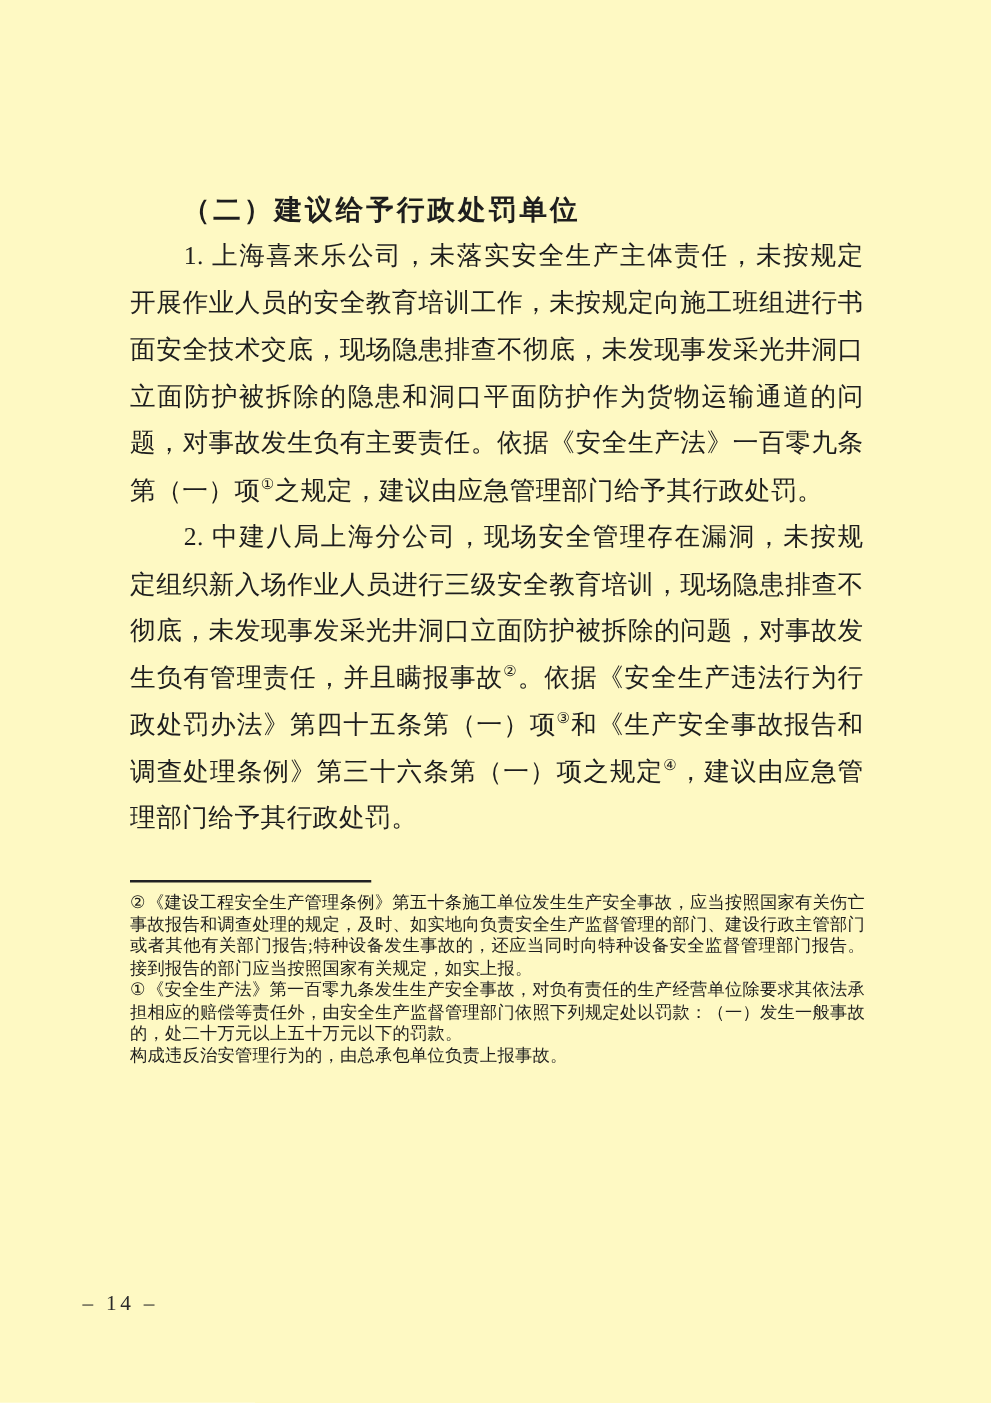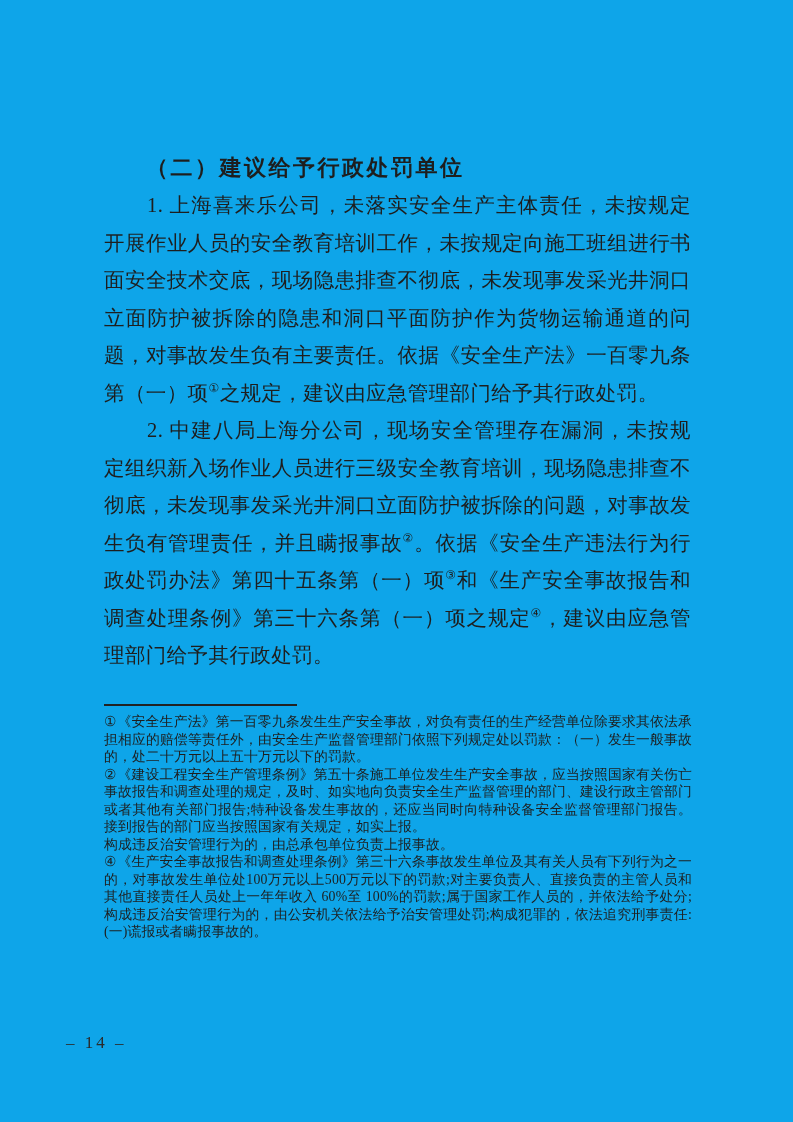--- a/index.html
+++ b/index.html
@@ -8,21 +8,21 @@
     height: 1122px;
     background: #ffffff;
     position: relative;
     font-family: "Liberation Serif", "DejaVu Serif", serif;
     color: #1e1e1e;
     overflow: hidden;
   }
   .page {
     position: absolute;
     inset: 0;
-    background: #0ea5e9;
+    background: #fef9c3;
   }
   .content {
     position: absolute;
     left: 104px;
     top: 149px;
     width: 587px;
   }
   .heading {
     font-size: 22px;
     font-weight: 700;
@@ -84,22 +84,21 @@
     <h2 class="heading">（二）建议给予行政处罚单位</h2>
     <div id="paragraphs">
         <p class="body-para">1. 上海喜来乐公司，未落实安全生产主体责任，未按规定开展作业人员的安全教育培训工作，未按规定向施工班组进行书面安全技术交底，现场隐患排查不彻底，未发现事发采光井洞口立面防护被拆除的隐患和洞口平面防护作为货物运输通道的问题，对事故发生负有主要责任。依据《安全生产法》一百零九条第（一）项<sup>①</sup>之规定，建议由应急管理部门给予其行政处罚。</p>
         <p class="body-para">2. 中建八局上海分公司，现场安全管理存在漏洞，未按规定组织新入场作业人员进行三级安全教育培训，现场隐患排查不彻底，未发现事发采光井洞口立面防护被拆除的问题，对事故发生负有管理责任，并且瞒报事故<sup>②</sup>。依据《安全生产违法行为行政处罚办法》第四十五条第（一）项<sup>③</sup>和《生产安全事故报告和调查处理条例》第三十六条第（一）项之规定<sup>④</sup>，建议由应急管理部门给予其行政处罚。</p>
       </div>
   </div>
 
   <div class="footnotes-block">
     <div class="fn-divider"></div>
     <div id="footnotes">
+        <p class="fn-para"><span class="fn-marker">②</span>《建设工程安全生产管理条例》第五十条施工单位发生生产安全事故，应当按照国家有关伤亡事故报告和调查处理的规定，及时、如实地向负责安全生产监督管理的部门、建设行政主管部门或者其他有关部门报告;特种设备发生事故的，还应当同时向特种设备安全监督管理部门报告。接到报告的部门应当按照国家有关规定，如实上报。</p>
         <p class="fn-para"><span class="fn-marker">①</span>《安全生产法》第一百零九条发生生产安全事故，对负有责任的生产经营单位除要求其依法承担相应的赔偿等责任外，由安全生产监督管理部门依照下列规定处以罚款：（一）发生一般事故的，处二十万元以上五十万元以下的罚款。</p>
-        <p class="fn-para"><span class="fn-marker">②</span>《建设工程安全生产管理条例》第五十条施工单位发生生产安全事故，应当按照国家有关伤亡事故报告和调查处理的规定，及时、如实地向负责安全生产监督管理的部门、建设行政主管部门或者其他有关部门报告;特种设备发生事故的，还应当同时向特种设备安全监督管理部门报告。接到报告的部门应当按照国家有关规定，如实上报。</p>
         <p class="fn-para">构成违反治安管理行为的，由总承包单位负责上报事故。</p>
-        <p class="fn-para"><span class="fn-marker">④</span>《生产安全事故报告和调查处理条例》第三十六条事故发生单位及其有关人员有下列行为之一的，对事故发生单位处100万元以上500万元以下的罚款;对主要负责人、直接负责的主管人员和其他直接责任人员处上一年年收入 60%至 100%的罚款;属于国家工作人员的，并依法给予处分;构成违反治安管理行为的，由公安机关依法给予治安管理处罚;构成犯罪的，依法追究刑事责任:(一)谎报或者瞒报事故的。</p>
       </div>
   </div>
 
   <div class="page-number">– 14 –</div>
 
 </div>
 
 </body></html>

